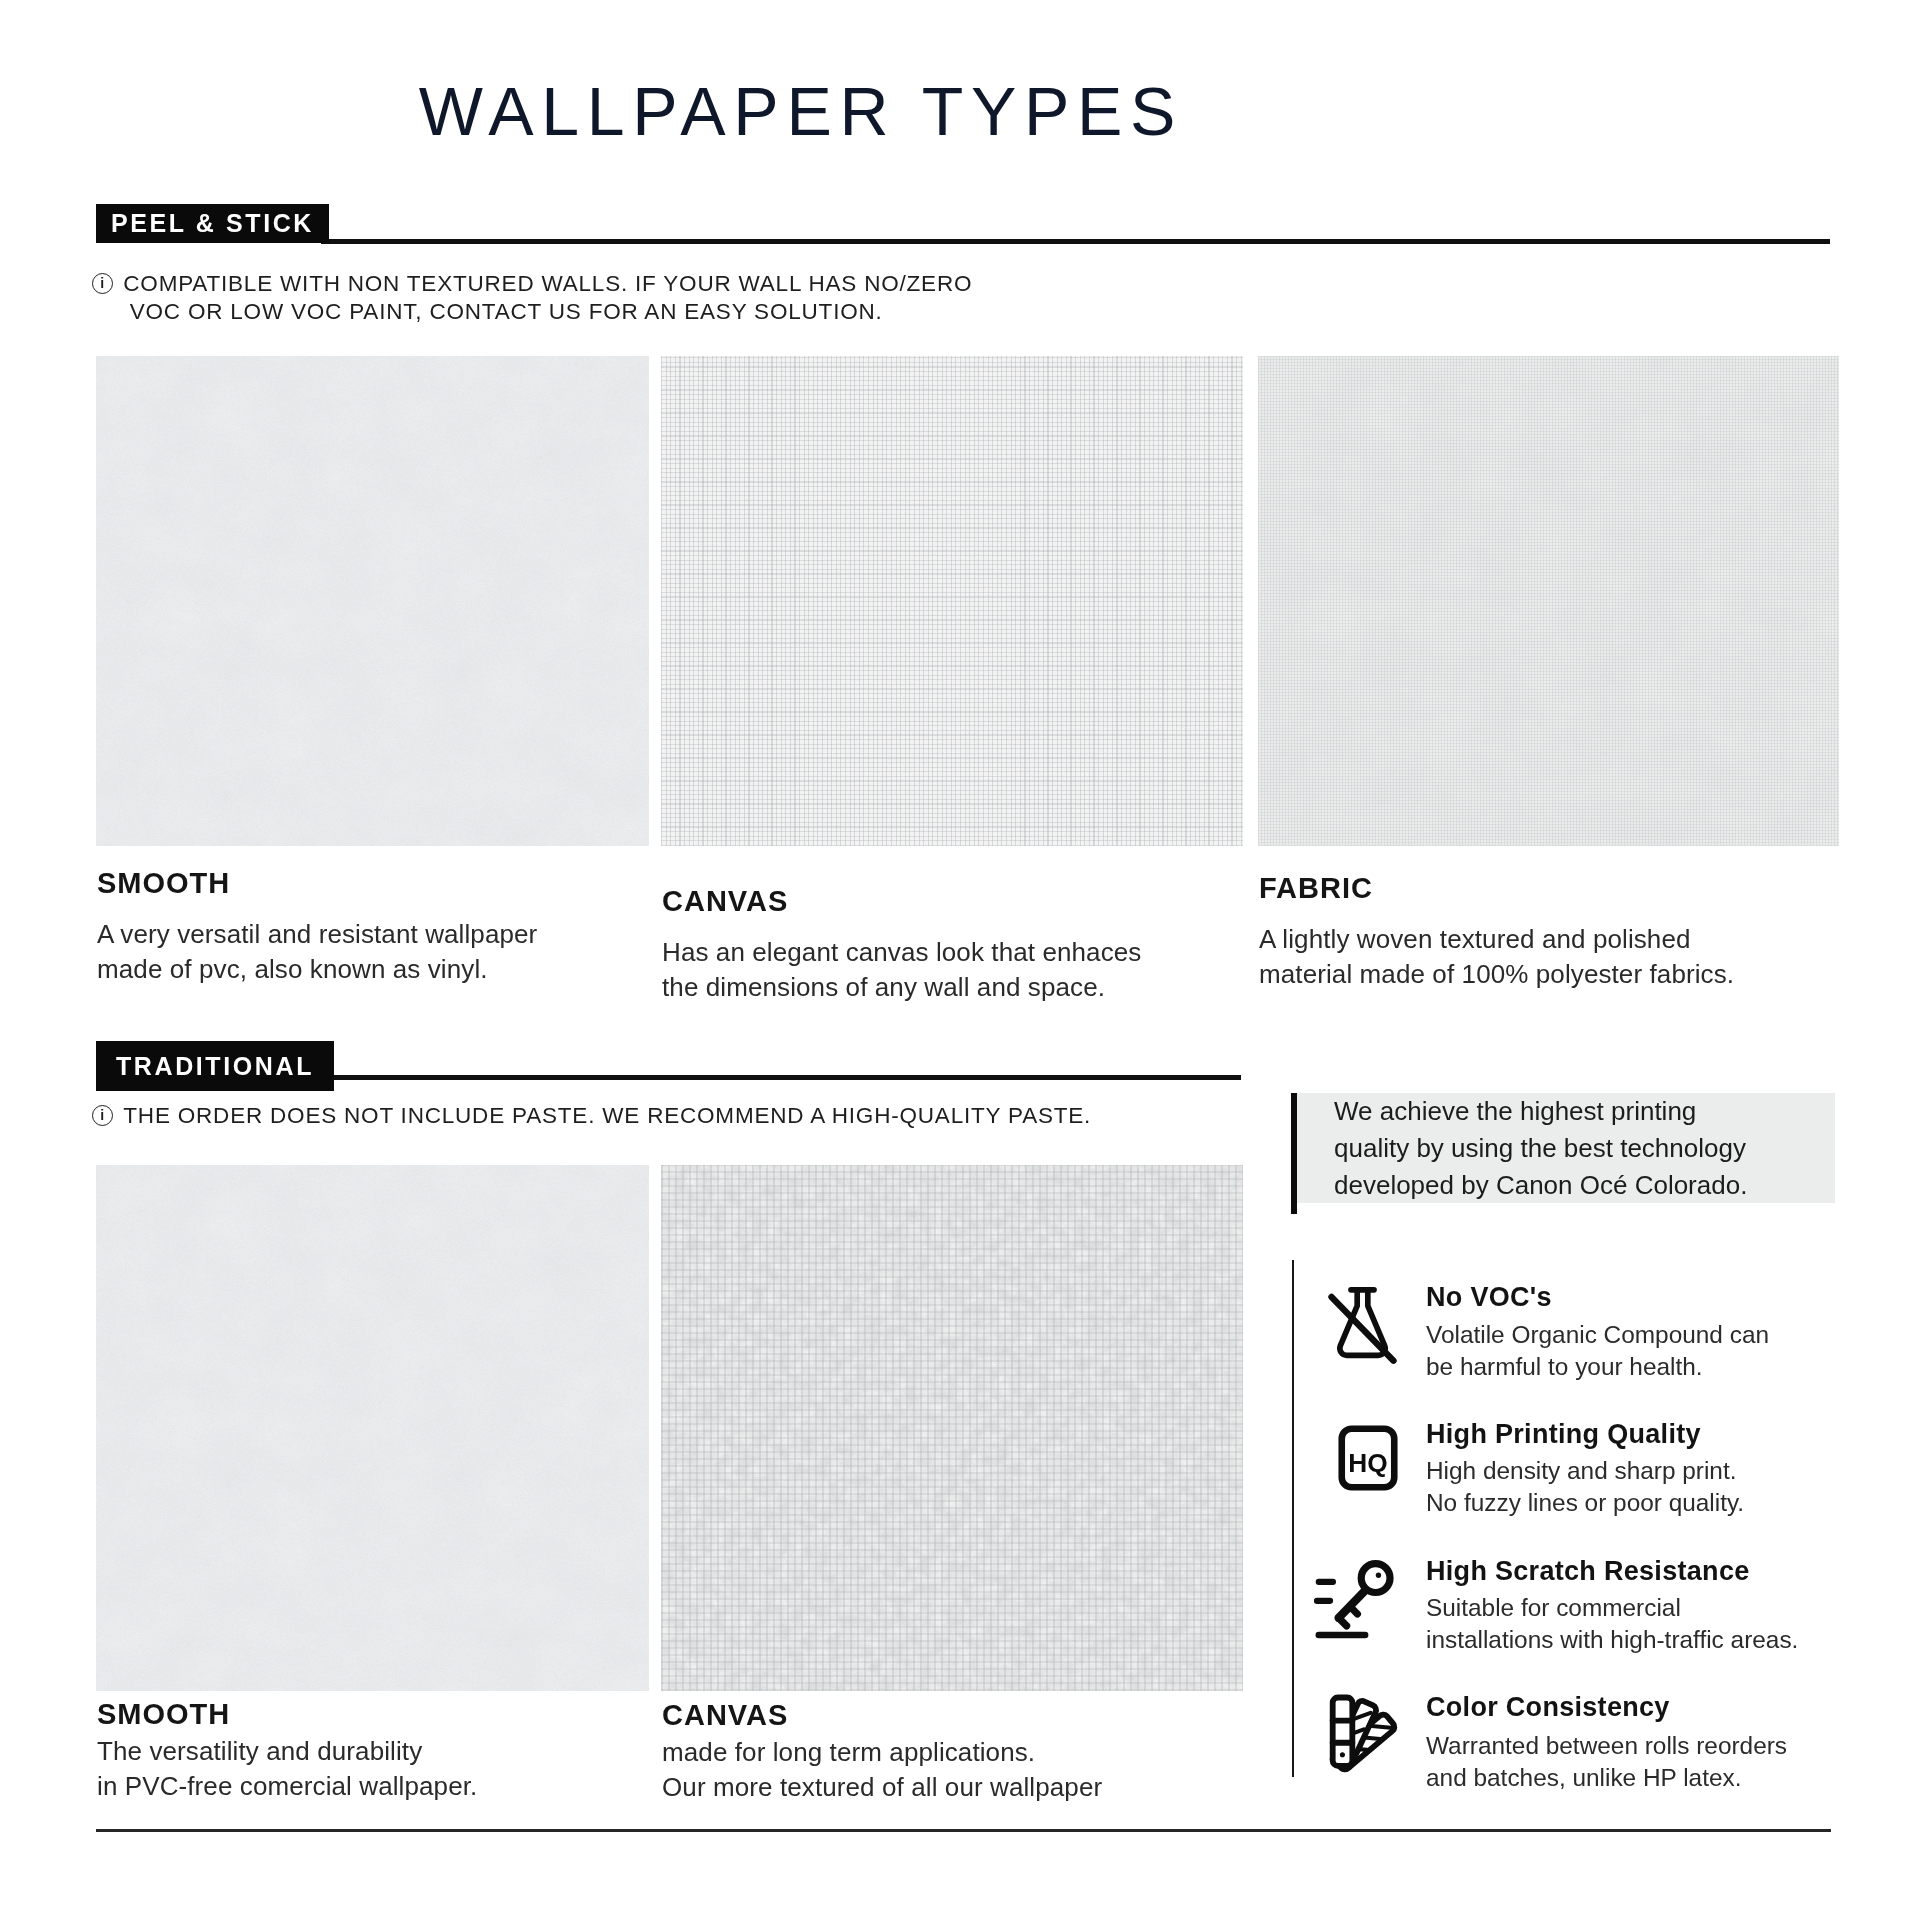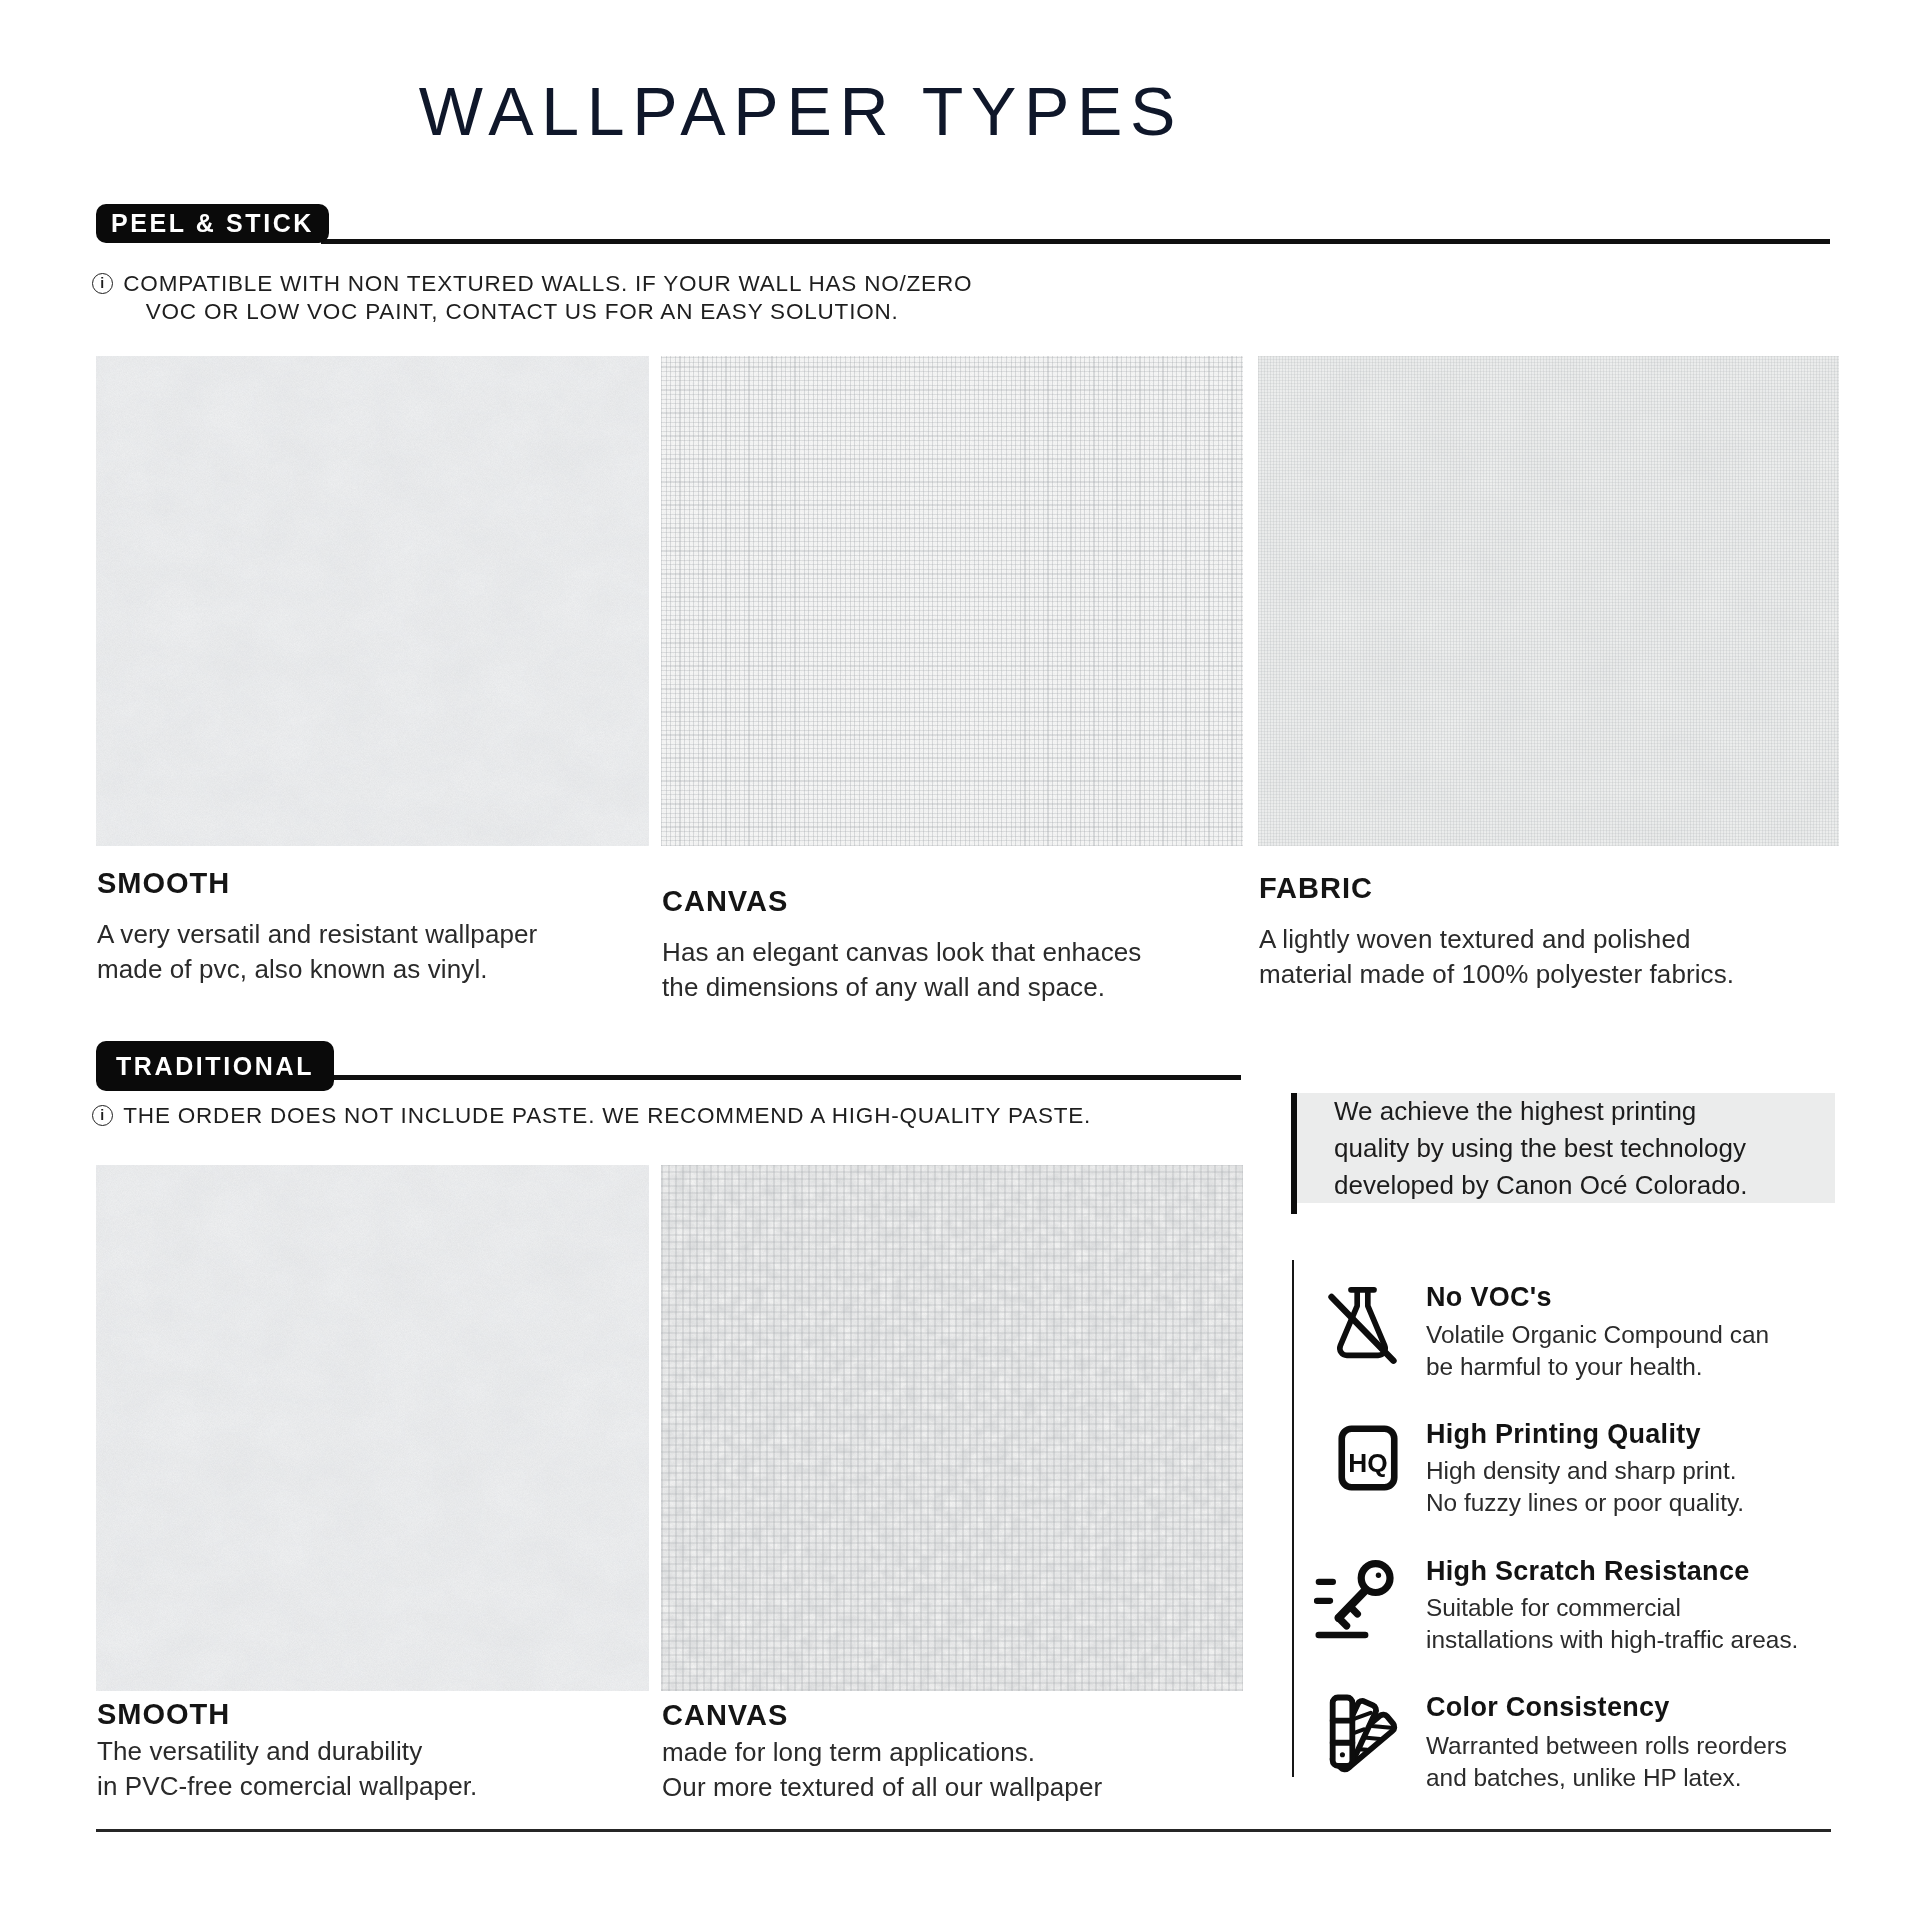--- a/index.html
+++ b/index.html
@@ -12,21 +12,21 @@
   
   .title{
     position:absolute;left:95px;top:72px;width:1412px;text-align:center;
     font-size:68px;font-weight:400;letter-spacing:7.7px;color:#0f172a;
   }
 
   
   .badge{
     position:absolute;background:#0a0a0a;color:#ffffff;
     font-weight:700;font-size:25px;letter-spacing:2.6px;
-    display:flex;align-items:center;justify-content:center;z-index:3;border-radius:10px;
+    display:flex;align-items:center;justify-content:center;z-index:3;
   }
   #badge-peel{left:96px;top:204px;width:233px;height:39px;}
   #badge-trad{left:96px;top:1041px;width:238px;height:50px;}
   .hrule{position:absolute;background:#101010;}
   #rule-peel{left:321px;top:239px;width:1509px;height:4.5px;}
   #rule-trad{left:324px;top:1075px;width:917px;height:4.5px;}
   #rule-bottom{left:96px;top:1829px;width:1735px;height:3.2px;background:#262626;}
 
   
   .note{position:absolute;display:flex;gap:10.3px;font-size:22.5px;letter-spacing:0.8px;line-height:28px;color:#1e1e1e;}
@@ -124,21 +124,21 @@
 
   <div class="title">WALLPAPER TYPES</div>
 
   <div class="badge" id="badge-peel">PEEL &amp; STICK</div>
   <div class="hrule" id="rule-peel"></div>
 
   <div class="note" id="note-peel">
     <span class="info-circle">i</span>
     <span>
       <span class="l1">COMPATIBLE WITH NON TEXTURED WALLS. IF YOUR WALL HAS NO/ZERO</span>
-      <span class="l2" style="display:block;margin-left:16px;">VOC OR LOW VOC PAINT, CONTACT US FOR AN EASY SOLUTION.</span>
+      <span class="l2" style="display:block;">VOC OR LOW VOC PAINT, CONTACT US FOR AN EASY SOLUTION.</span>
     </span>
   </div>
 
   <div class="swatch tex-smooth" id="sw1">
     <svg viewBox="0 0 861 763" width="553" height="490">
         <rect width="100%" height="100%" fill="transparent" filter="url(#nz-fine)"></rect>
         <rect width="100%" height="100%" fill="transparent" filter="url(#nz-soft)"></rect>
       </svg>
   </div>
   <div class="swatch tex-canvas" id="sw2">

